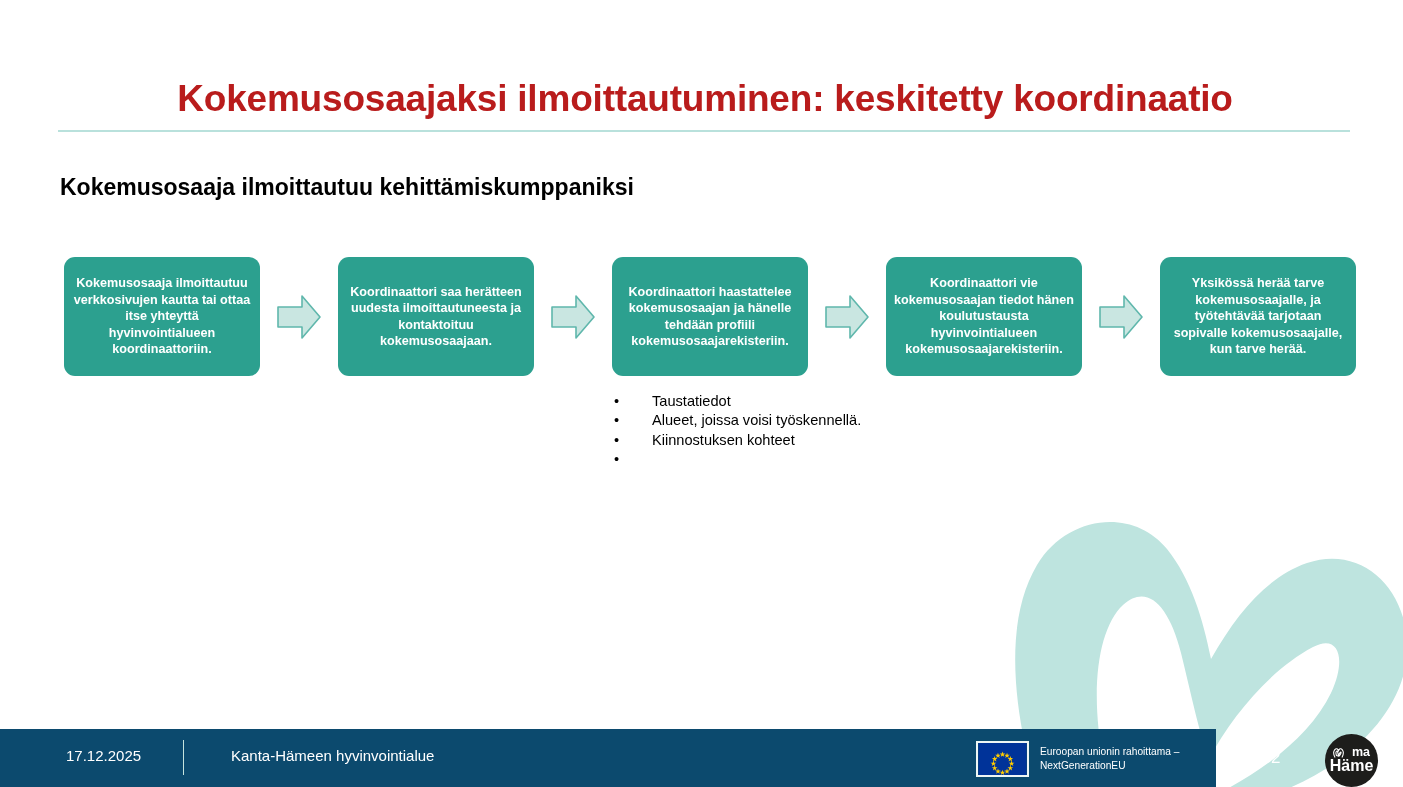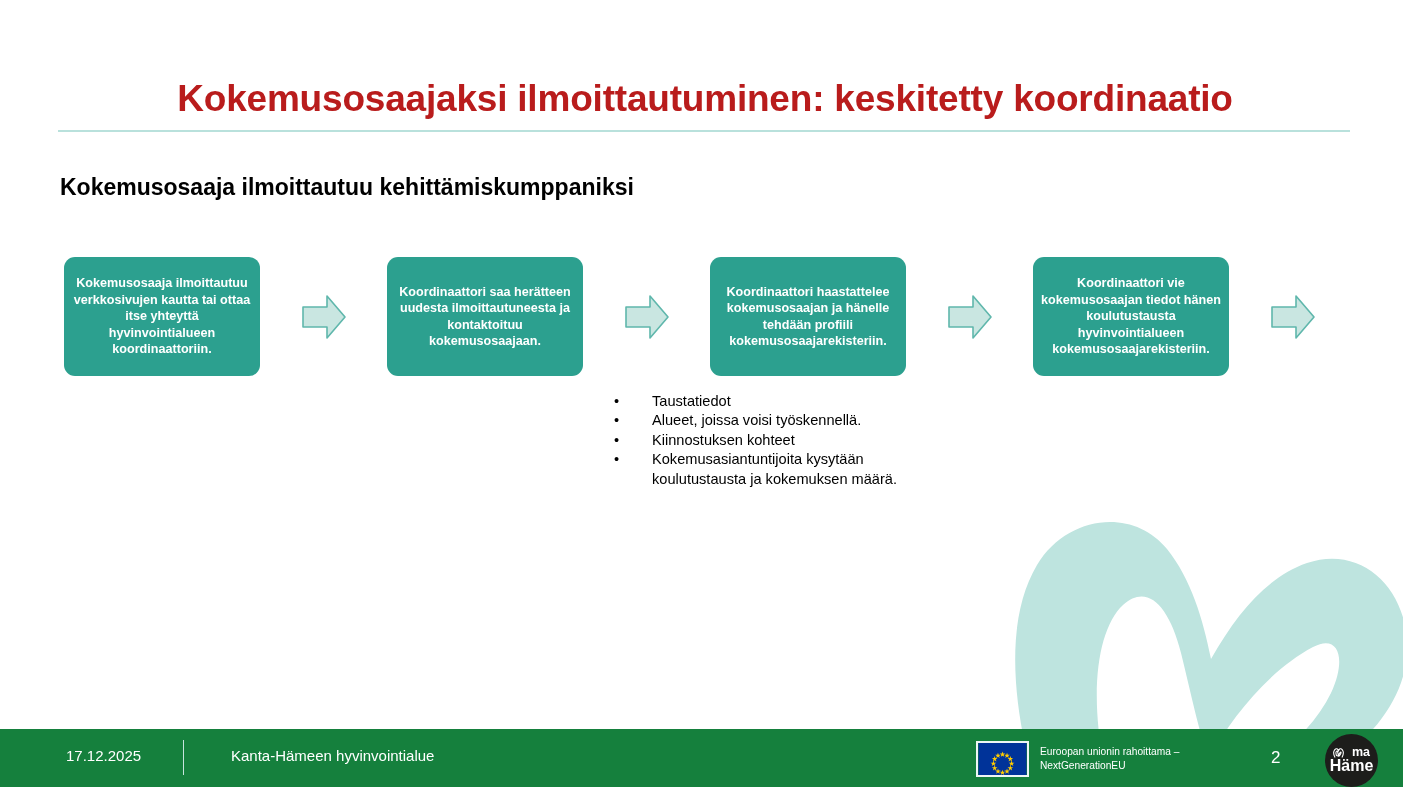--- a/index.html
+++ b/index.html
@@ -139,23 +139,23 @@
 
   .bullet-text {
     flex: 1 1 auto;
   }
 
   
   .footer {
     position: absolute;
     left: 0;
     bottom: 0;
-    width: 1403px;
+    width: 1216px;
     height: 58px;
-    background: #15803d;
+    background: #0c4a6e;
     z-index: 5;
   }
 
   .footer-date {
     position: absolute;
     left: 66px;
     top: 18px;
     font-size: 15px;
     color: #ffffff;
   }
@@ -292,38 +292,38 @@
     </div>
 
     <div class="pbox">Koordinaattori vie kokemusosaajan tiedot hänen koulutustausta hyvinvointialueen kokemusosaajarekisteriin.</div>
 
     <div class="arrow-cell">
       <svg class="arrow" viewBox="0 0 46 48" aria-hidden="true">
         <path d="M 2 14 L 26 14 L 26 3 L 44 24 L 26 45 L 26 34 L 2 34 Z" fill="#C9E6E1" stroke="#5FB7AC" stroke-width="1.6" stroke-linejoin="round"></path>
       </svg>
     </div>
 
+    <div class="pbox">Yksikössä herää tarve kokemusosaajalle, ja työtehtävää tarjotaan sopivalle kokemusosaajalle, kun tarve herää.</div>
   </div>
 
   <div class="bullets">
     <div class="bullet-row">
       <span class="bullet-mark">•</span>
       <span class="bullet-text">Taustatiedot</span>
     </div>
     <div class="bullet-row">
       <span class="bullet-mark">•</span>
       <span class="bullet-text">Alueet, joissa voisi työskennellä.</span>
     </div>
     <div class="bullet-row">
       <span class="bullet-mark">•</span>
       <span class="bullet-text">Kiinnostuksen kohteet</span>
     </div>
     <div class="bullet-row">
       <span class="bullet-mark">•</span>
-      <span class="bullet-text">Kokemusasiantuntijoita kysytään koulutustausta ja kokemuksen määrä.</span>
     </div>
   </div>
 
   <div class="footer">
     <div class="footer-date">17.12.2025</div>
     <div class="footer-divider"></div>
     <div class="footer-org">Kanta-Hämeen hyvinvointialue</div>
   </div>
 
   <div class="eu-block">

